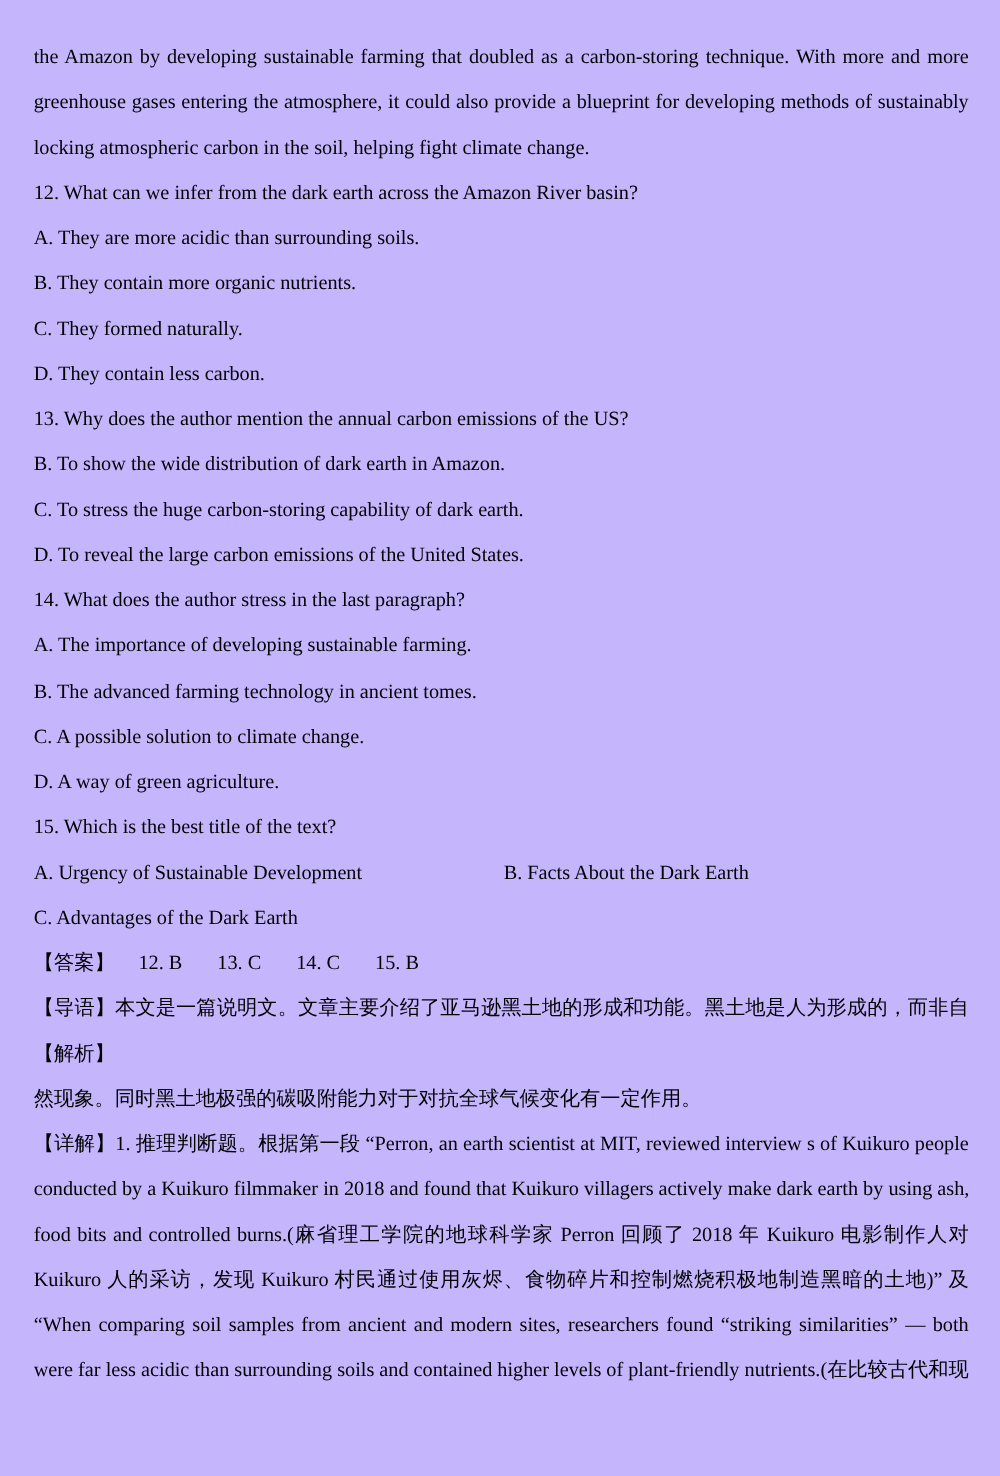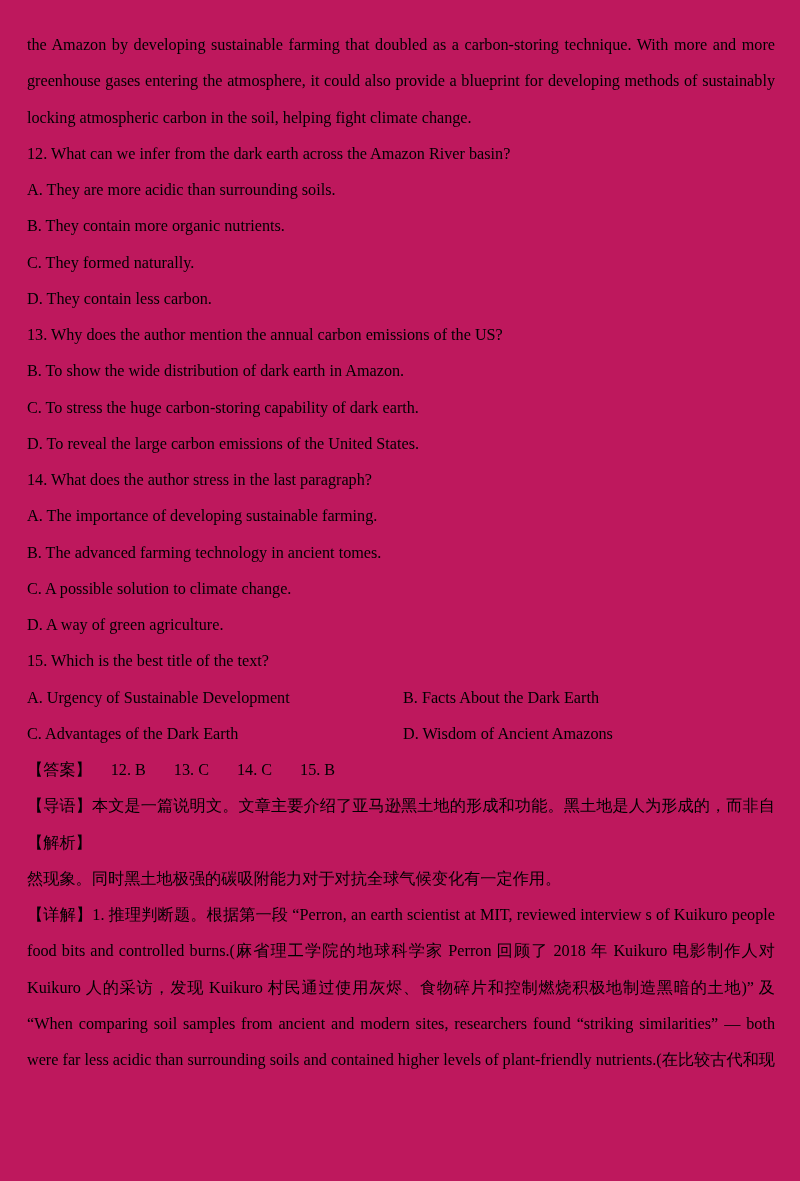--- a/index.html
+++ b/index.html
@@ -4,21 +4,21 @@
 <style>
   html, body {
     margin: 0;
     padding: 0;
     background: #ffffff;
   }
   .page {
     position: relative;
     width: 800px;
     height: 1181px;
-    background: #be185d;
+    background: #c4b5fd;
     color: #000000;
     font-family: "Liberation Serif", "DejaVu Serif", serif;
     font-size: 16.2px;
     overflow: hidden;
   }
   .content {
     position: absolute;
     left: 27px;
     top: 27px;
     width: 748px;
@@ -89,36 +89,36 @@
     <div class="ln">C. A possible solution to climate change.</div>
     <div class="ln">D. A way of green agriculture.</div>
 
     <div class="ln">15. Which is the best title of the text?</div>
     <div class="ln cols">
       <div class="col-l">A. Urgency of Sustainable Development</div>
       <div class="col-r">B. Facts About the Dark Earth</div>
     </div>
     <div class="ln cols">
       <div class="col-l">C. Advantages of the Dark Earth</div>
-      <div class="col-r">D. Wisdom of Ancient Amazons</div>
     </div>
 
     <div class="ln ansline">
       <span class="ans-label">【答案】</span>
       <span class="ans-item first">12. B</span>
       <span class="ans-item">13. C</span>
       <span class="ans-item">14. C</span>
       <span class="ans-item">15. B</span>
     </div>
 
     <div class="ln just">【导语】本文是一篇说明文。文章主要介绍了亚马逊黑土地的形成和功能。黑土地是人为形成的，而非自</div>
 
     <div class="ln">【解析】</div>
     <div class="ln">然现象。同时黑土地极强的碳吸附能力对于对抗全球气候变化有一定作用。</div>
 
     <div class="ln just">【详解】1. 推理判断题。根据第一段 “Perron, an earth scientist at MIT, reviewed interview s of Kuikuro people</div>
+    <div class="ln just">conducted by a Kuikuro filmmaker in 2018 and found that Kuikuro villagers actively make dark earth by using ash,</div>
     <div class="ln just">food bits and controlled burns.(麻省理工学院的地球科学家 Perron 回顾了 2018 年 Kuikuro 电影制作人对</div>
     <div class="ln just">Kuikuro 人的采访，发现 Kuikuro 村民通过使用灰烬、食物碎片和控制燃烧积极地制造黑暗的土地)” 及</div>
     <div class="ln just">“When comparing soil samples from ancient and modern sites, researchers found “striking similarities” — both</div>
     <div class="ln just">were far less acidic than surrounding soils and contained higher levels of plant-friendly nutrients.(在比较古代和现</div>
 
   </div>
 </div>
 
 </body></html>

